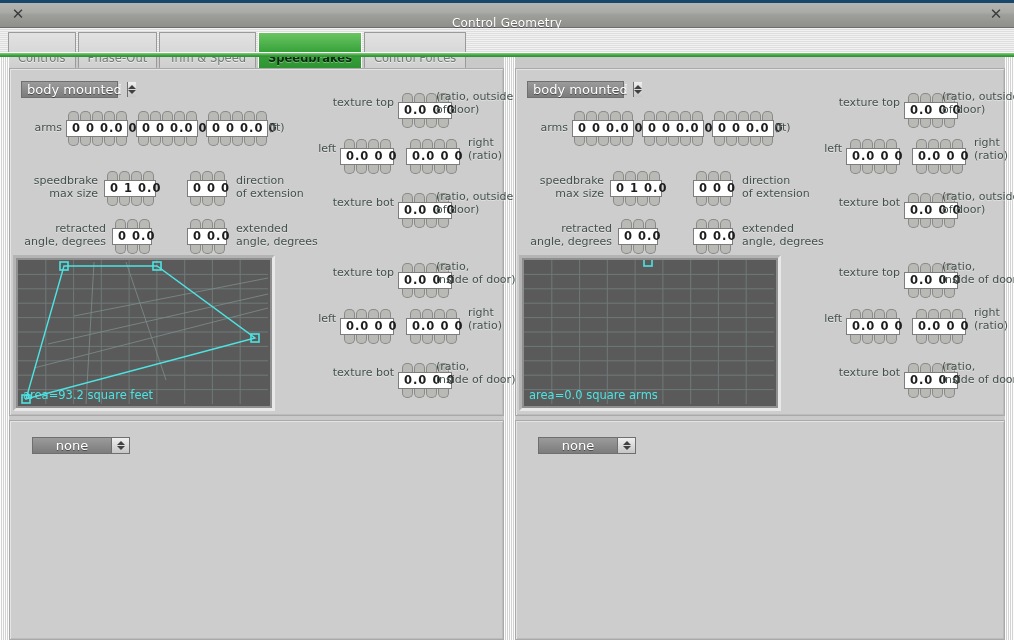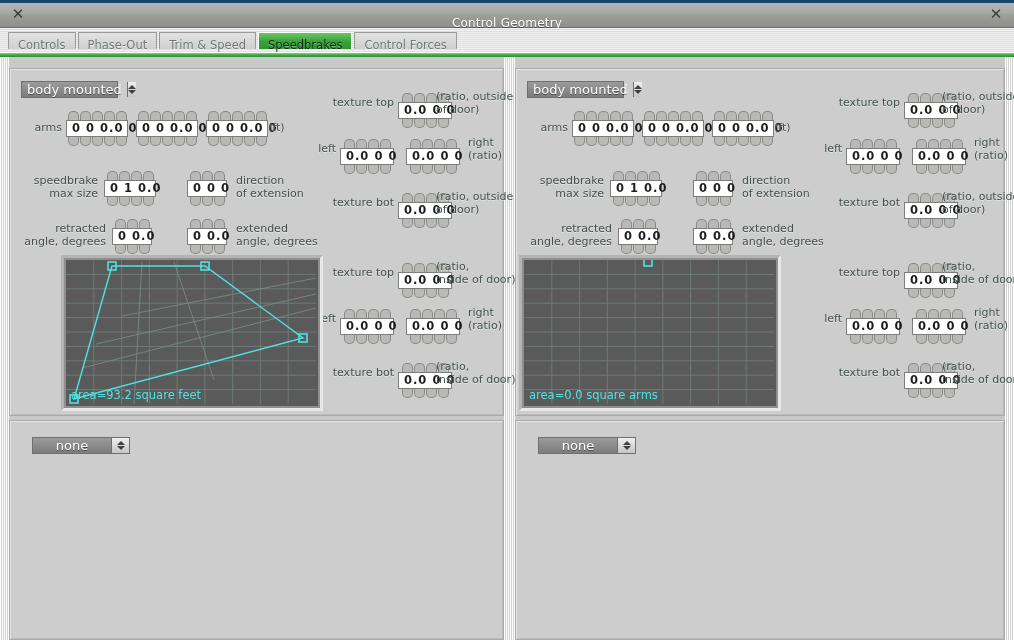--- a/index.html
+++ b/index.html
@@ -33,28 +33,28 @@
   .tb-close.right{right:9px;}
 
   
   .tabstrip{
     position:absolute;left:0;top:28px;width:1014px;height:28px;
     background:repeating-linear-gradient(to bottom,#f2f2f2 0px,#f2f2f2 1px,#dedede 1px,#dedede 2px);
     box-sizing:border-box;
   }
   .tabs{position:absolute;left:8px;top:4px;display:flex;gap:2px;}
   .tab{
-    height:17px;line-height:19px;padding:3px 9px;font-size:11.5px;
+    height:36px;line-height:19px;padding:16px 9px;font-size:11.5px;
     color:#6f7a74;background:linear-gradient(to bottom,#e2e2e2,#cfcfcf);
     border:1px solid #9a9a9a;border-bottom:none;
     border-radius:1px;box-sizing:border-box;
     text-shadow:0 1px 0 rgba(255,255,255,.6);
   }
   .tab.active{
-    color:#0c2a10;font-weight:normal;
+    color:#0c2a10;font-weight:bold;
     background:linear-gradient(to bottom,#6ac563 0%,#37a23a 55%,#2f9433 100%);
     border:1px solid #ffffff;border-bottom:none;
     text-shadow:0 1px 0 rgba(255,255,255,.35);
     text-align:right;
   }
   .greenbar{
     position:absolute;left:0;top:52px;width:1014px;height:5px;
     background:linear-gradient(to bottom,#85d07e,#3aa13c 60%,#2e8f32);
     border-top:1px solid #ffffff;box-sizing:border-box;
   }
@@ -425,21 +425,21 @@
           <span class="fval" style="width: 54px;">0.0 0 0</span>
           <span class="arrows dn">
             <span></span>
             <span></span>
             <span></span>
             <span></span>
           </span>
         </span></div>
       <div class="lbl" style="left: 426px; top: 291px;">(ratio,
 inside of door)</div>
-      <div class="canvas-frame" style="left: 3px; top: 186px; width: 262px; height: 156px; margin-left: 48px;">
+      <div class="canvas-frame" style="left: 3px; top: 186px; width: 262px; height: 156px;">
         <div class="canvas">
           <svg width="250" height="144" viewBox="0 0 250 144">
             <g stroke="#6e7a78" stroke-width="1">
               <line x1="27.8" y1="0" x2="27.8" y2="144"></line>
               <line x1="55.6" y1="0" x2="55.6" y2="144"></line>
               <line x1="83.3" y1="0" x2="83.3" y2="144"></line>
               <line x1="111.1" y1="0" x2="111.1" y2="144"></line>
               <line x1="138.9" y1="0" x2="138.9" y2="144"></line>
               <line x1="166.7" y1="0" x2="166.7" y2="144"></line>
               <line x1="194.4" y1="0" x2="194.4" y2="144"></line>

